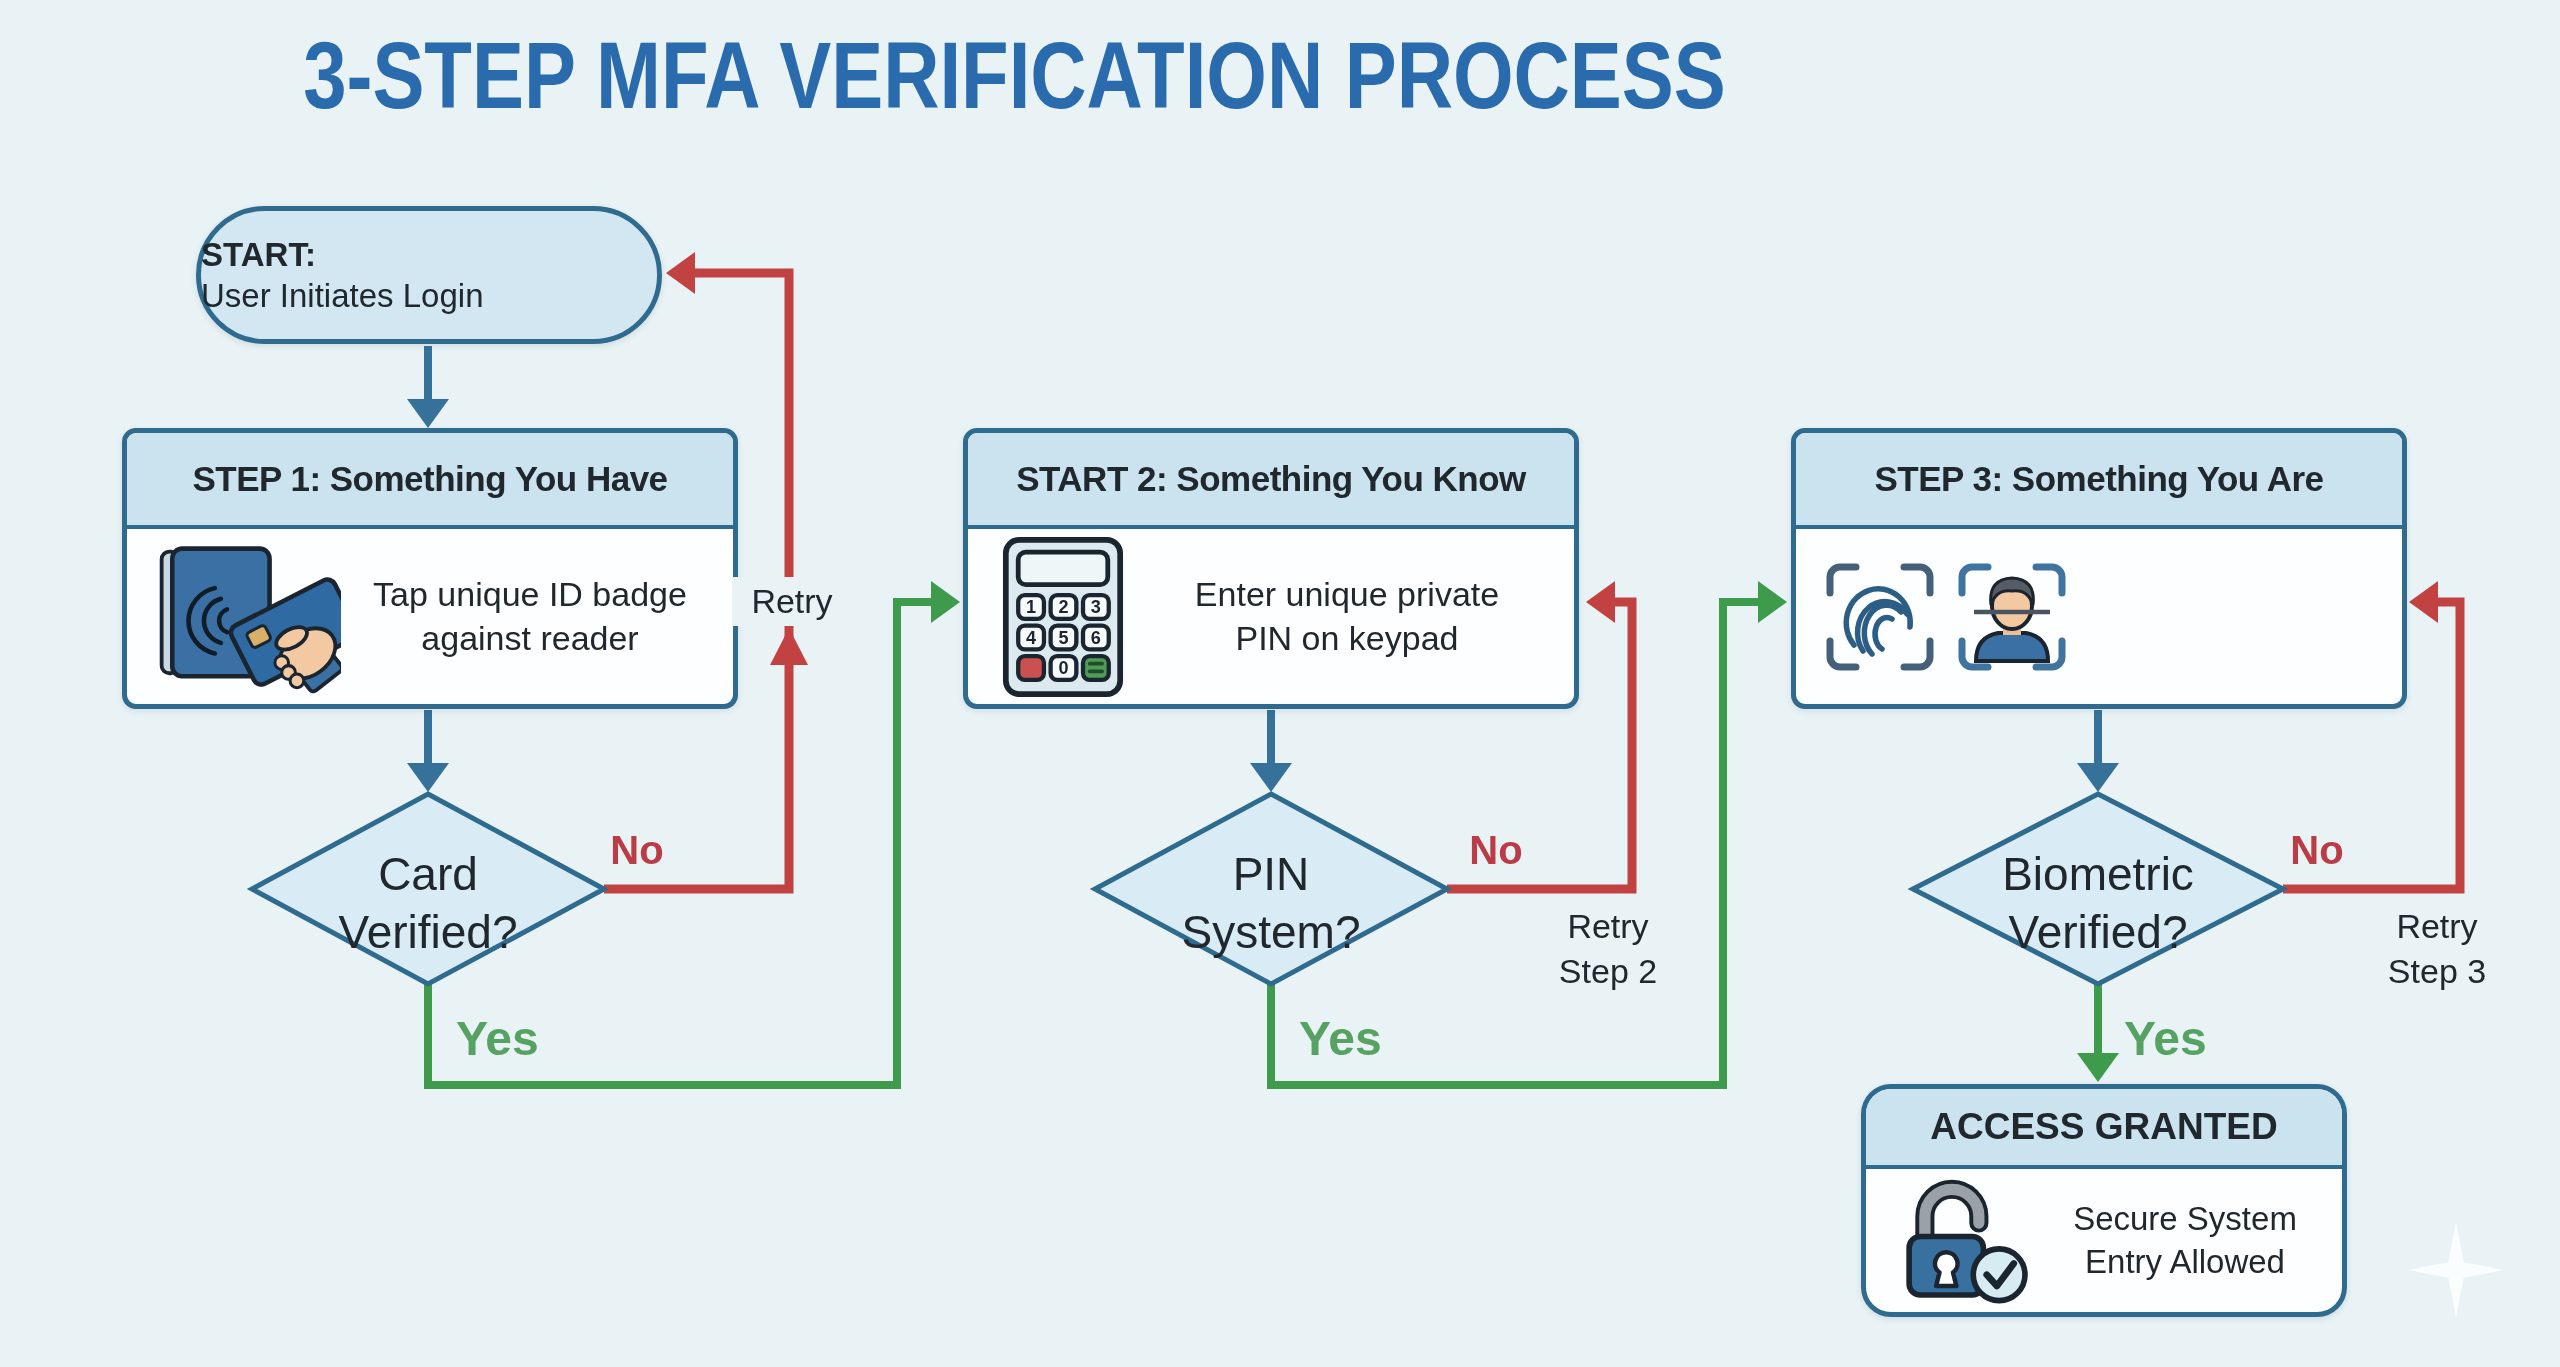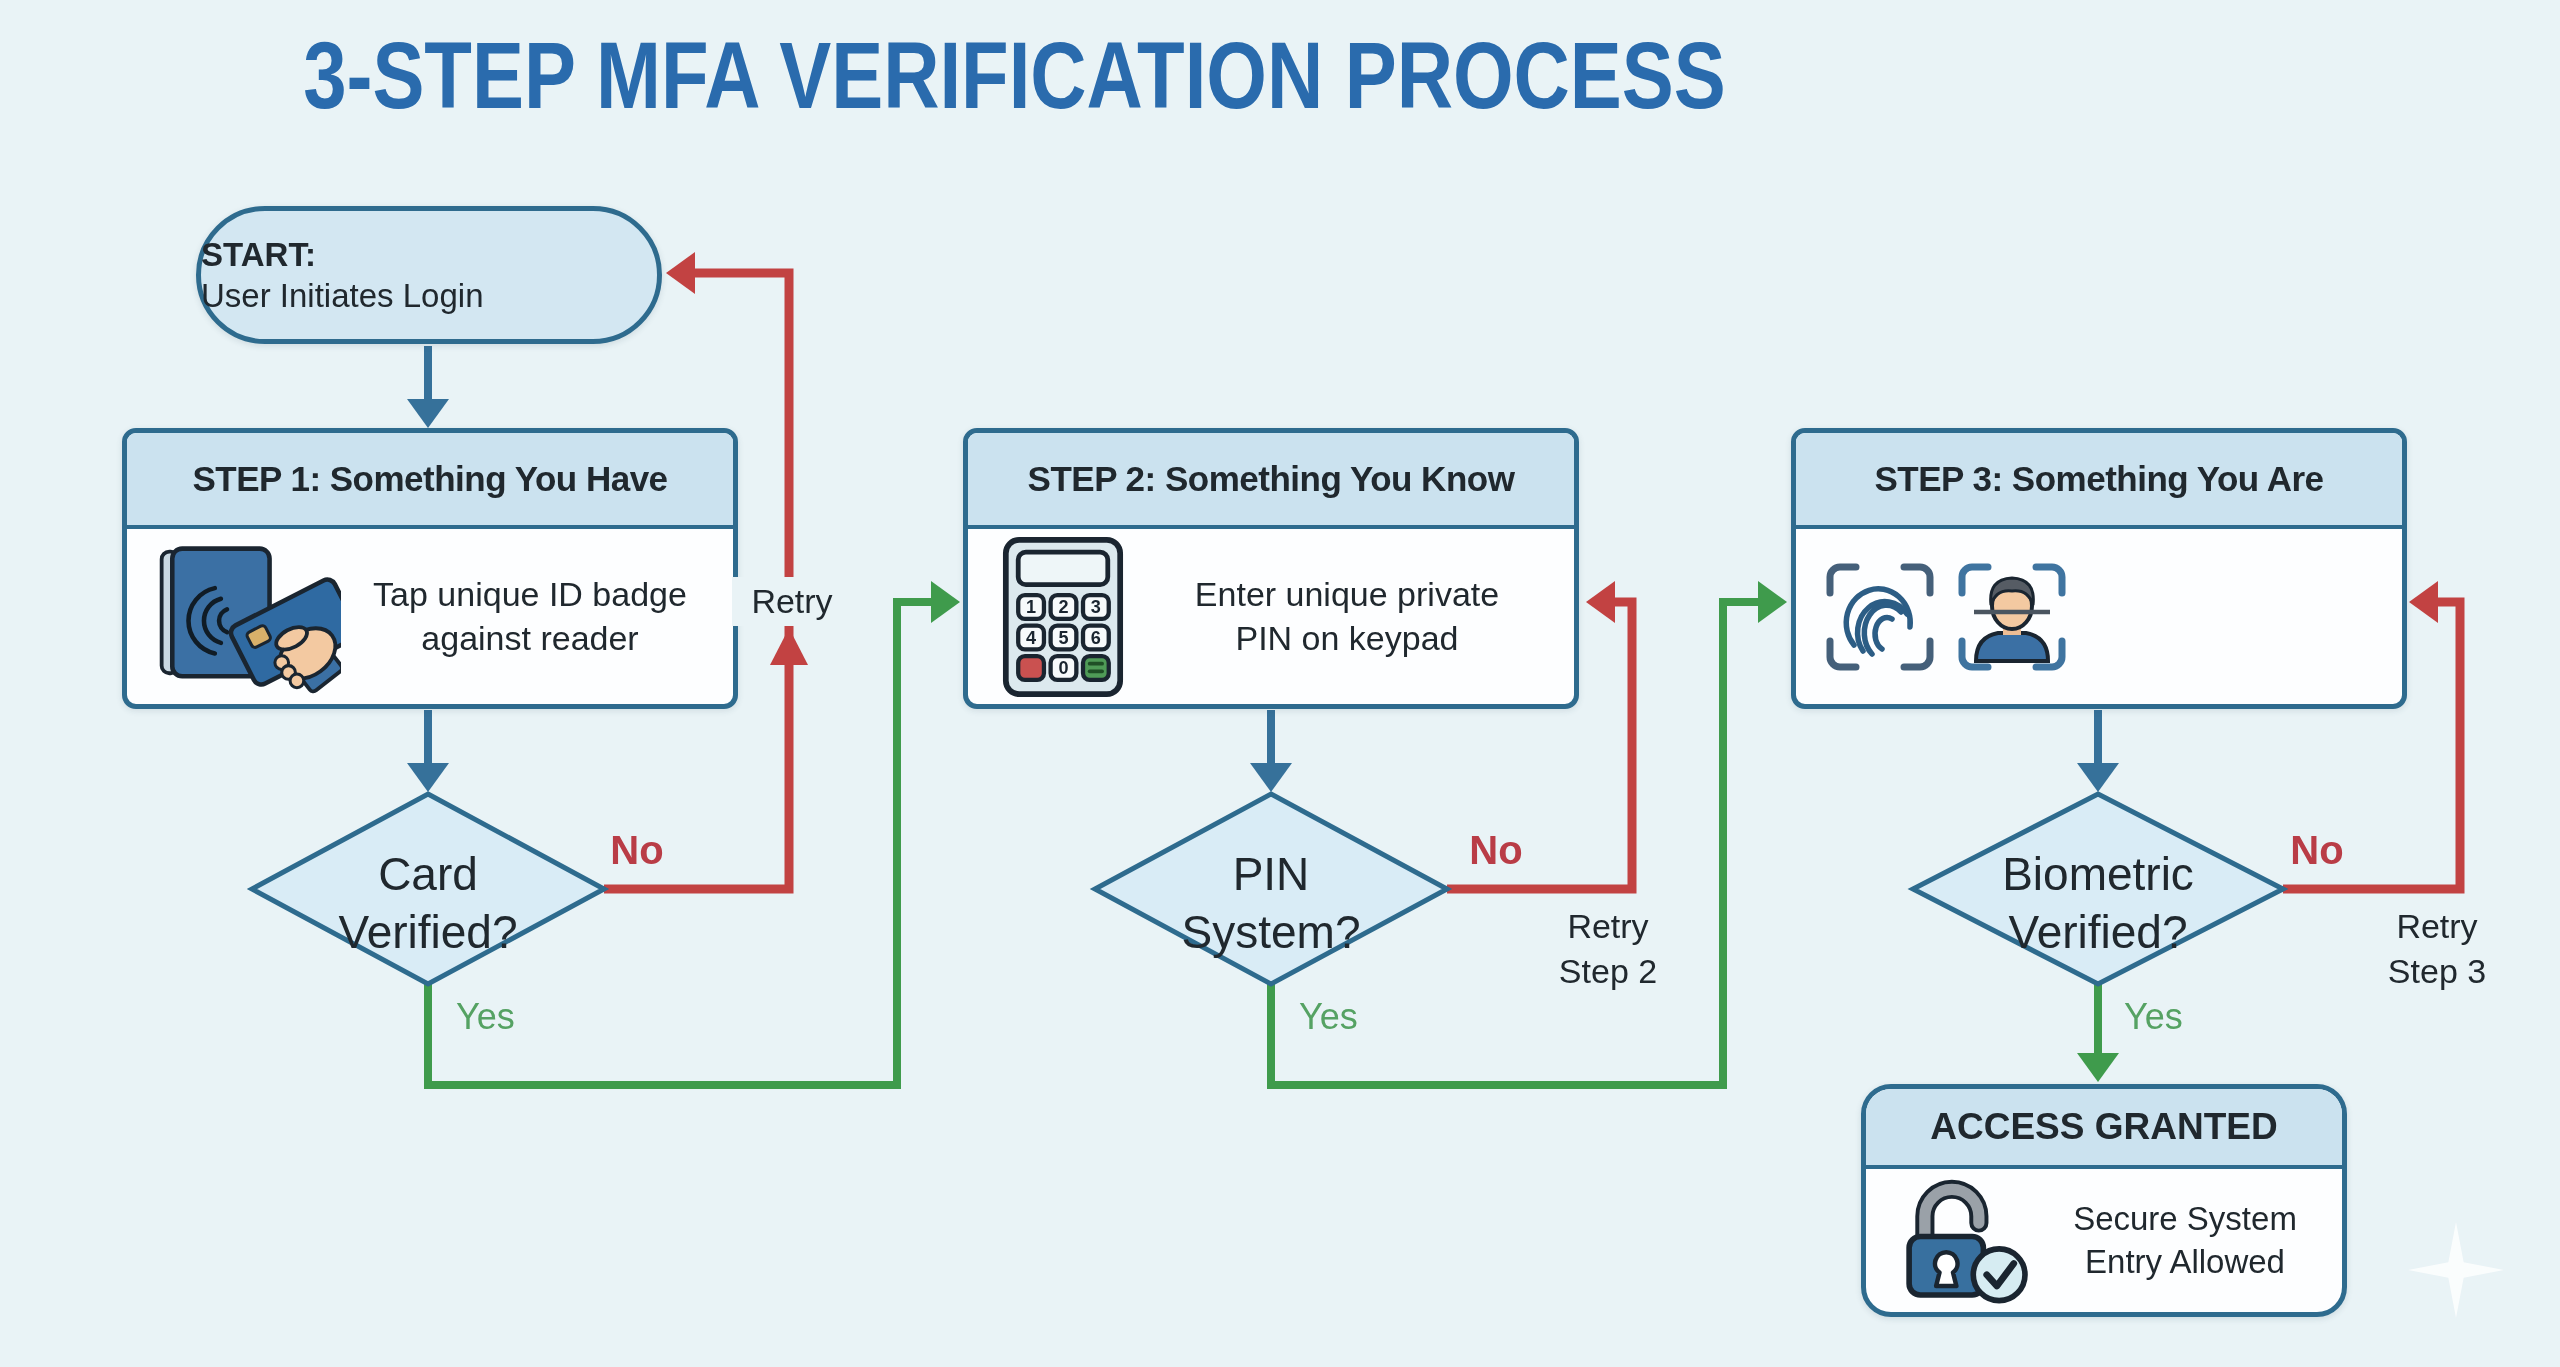--- a/index.html
+++ b/index.html
@@ -49,21 +49,21 @@
   }
   .step-body{height:175px;display:flex;align-items:center;padding:0 14px 0 24px;}
   .step-text{flex:1;text-align:center;font-size:34px;line-height:1.28;white-space:pre-line;}
   .icon-pair{display:flex;align-items:center;gap:12px;}
   
   .qlabel{position:absolute;width:260px;text-align:center;font-size:46px;line-height:1.26;white-space:pre-line;}
   #q-1{left:298px;top:846px;} #q-2{left:1141px;top:846px;} #q-3{left:1968px;top:846px;}
   
   .lbl-no{position:absolute;width:74px;text-align:center;font-weight:bold;font-size:40px;color:var(--no-text,#b93c46);}
   #no-1{left:600px;top:828px;} #no-2{left:1459px;top:828px;} #no-3{left:2280px;top:828px;}
-  .lbl-yes{position:absolute;width:90px;font-weight:normal;font-size:36px;color:var(--yes-text,#55a263);}
+  .lbl-yes{position:absolute;width:90px;font-weight:bold;font-size:48px;color:var(--yes-text,#55a263);margin-top:15px;}
   #yes-1{left:456px;top:996px;} #yes-2{left:1299px;top:996px;} #yes-3{left:2124px;top:996px;}
   .lbl-retry{position:absolute;font-size:34px;text-align:center;line-height:1.32;white-space:pre-line;color:var(--text-dark,#20282e);}
   #retry-1{left:732px;top:577px;width:120px;background:var(--background,#e9f3f6);padding:2px 0;}
   #retry-2{left:1518px;top:904px;width:180px;}
   #retry-3{left:2347px;top:904px;width:180px;}
   
   #access-box{
     left:1861px;top:1084px;width:486px;height:233px;border-radius:30px;
     border:5px solid var(--node-border,#2e6b8e);background:#fdfeff;
     box-shadow:0 2px 6px rgba(40,70,90,.14);
@@ -164,21 +164,21 @@
           <circle cx="181" cy="173" r="9" fill="#f3c9a1" stroke="#1a2530" stroke-width="4"></circle>
           <circle cx="192" cy="184" r="9" fill="#f3c9a1" stroke="#1a2530" stroke-width="4"></circle>
         </g>
       </svg>
       <div class="step-text">Tap unique ID badge
 against reader</div>
     </div>
   </div>
 
   <div class="node step-box" id="step-2">
-    <div class="step-header">STEP 2: Something You Know</div>
+    <div class="step-header">START 2: Something You Know</div>
     <div class="step-body">
       <svg width="142" height="162" viewBox="0 0 132 170">
         <rect x="6" y="4" width="120" height="162" rx="14" fill="#dce9ee" stroke="#1a2530" stroke-width="6"></rect>
         <rect x="19" y="17" width="94" height="34" rx="8" fill="#eef6f8" stroke="#1a2530" stroke-width="5"></rect>
         <g stroke="#1a2530" stroke-width="4.5">
           <rect x="19" y="62" width="27" height="25" rx="7" fill="#f7fafb"></rect>
           <rect x="53" y="62" width="27" height="25" rx="7" fill="#f7fafb"></rect>
           <rect x="87" y="62" width="27" height="25" rx="7" fill="#f7fafb"></rect>
           <rect x="19" y="94" width="27" height="25" rx="7" fill="#f7fafb"></rect>
           <rect x="53" y="94" width="27" height="25" rx="7" fill="#f7fafb"></rect>

